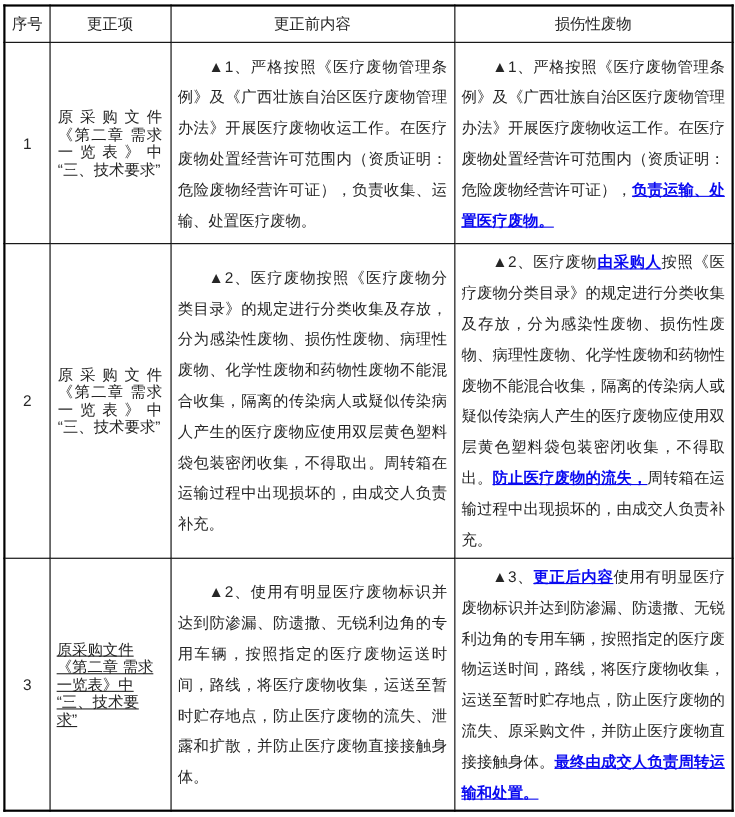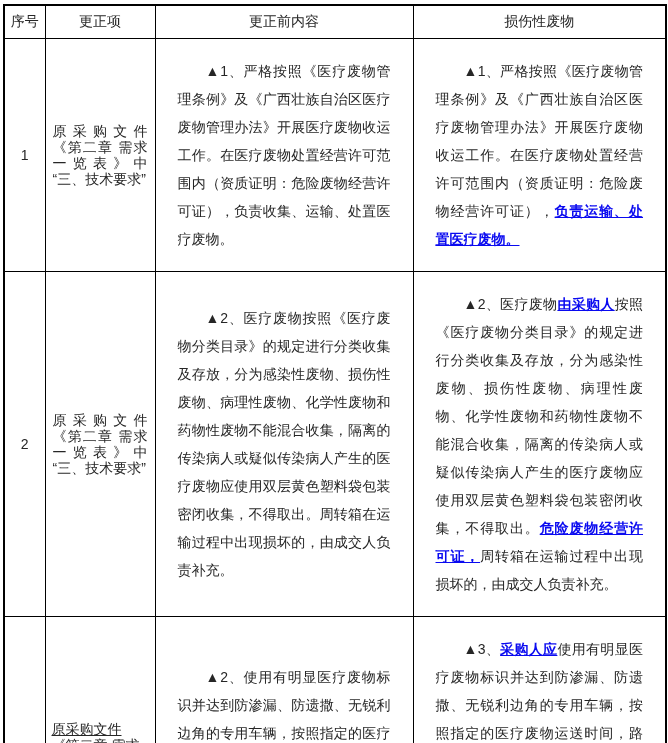--- a/index.html
+++ b/index.html
@@ -52,21 +52,21 @@
     text-align:left;
     padding:4px 6px;
     text-decoration:underline;
   }
   td.cell-content{
     padding:2px 6px;
     line-height:28px;
     text-align:justify;
   }
   p.para{
-    margin:16px;
+    margin:0;
     text-indent:28px;
   }
   .seg-highlight{
     color:var(--hl);
     font-weight:bold;
     text-decoration:underline;
   }
 </style>
 </head>
 <body>
@@ -98,32 +98,32 @@
           <p class="para"><span>▲1、严格按照《医疗废物管理条例》及《广西壮族自治区医疗废物管理办法》开展医疗废物收运工作。在医疗废物处置经营许可范围内（资质证明：危险废物经营许可证），</span><span class="seg-highlight">负责运输、处置医疗废物。</span></p>
         </td>
       </tr>
       <tr class="row-2">
         <td class="cell-index">2</td>
         <td class="cell-item">原采购文件《第二章 需求一览表》中 “三、技术要求”</td>
         <td class="cell-content">
           <p class="para"><span>▲2、医疗废物按照《医疗废物分类目录》的规定进行分类收集及存放，分为感染性废物、损伤性废物、病理性废物、化学性废物和药物性废物不能混合收集，隔离的传染病人或疑似传染病人产生的医疗废物应使用双层黄色塑料袋包装密闭收集，不得取出。周转箱在运输过程中出现损坏的，由成交人负责补充。</span></p>
         </td>
         <td class="cell-content">
-          <p class="para"><span>▲2、医疗废物</span><span class="seg-highlight">由采购人</span><span>按照《医疗废物分类目录》的规定进行分类收集及存放，分为感染性废物、损伤性废物、病理性废物、化学性废物和药物性废物不能混合收集，隔离的传染病人或疑似传染病人产生的医疗废物应使用双层黄色塑料袋包装密闭收集，不得取出。</span><span class="seg-highlight">危险废物经营许可证，</span><span>周转箱在运输过程中出现损坏的，由成交人负责补充。</span></p>
+          <p class="para"><span>▲2、医疗废物</span><span class="seg-highlight">由采购人</span><span>按照《医疗废物分类目录》的规定进行分类收集及存放，分为感染性废物、损伤性废物、病理性废物、化学性废物和药物性废物不能混合收集，隔离的传染病人或疑似传染病人产生的医疗废物应使用双层黄色塑料袋包装密闭收集，不得取出。</span><span class="seg-highlight">防止医疗废物的流失，</span><span>周转箱在运输过程中出现损坏的，由成交人负责补充。</span></p>
         </td>
       </tr>
       <tr class="row-3">
         <td class="cell-index">3</td>
         <td class="cell-item prelines">原采购文件
 《第二章 需求
 一览表》中
 “三、技术要
 求”</td>
         <td class="cell-content">
           <p class="para"><span>▲2、使用有明显医疗废物标识并达到防渗漏、防遗撒、无锐利边角的专用车辆，按照指定的医疗废物运送时间，路线，将医疗废物收集，运送至暂时贮存地点，防止医疗废物的流失、泄露和扩散，并防止医疗废物直接接触身体。</span></p>
         </td>
         <td class="cell-content">
-          <p class="para"><span>▲3、</span><span class="seg-highlight">采购人应</span><span>使用有明显医疗废物标识并达到防渗漏、防遗撒、无锐利边角的专用车辆，按照指定的医疗废物运送时间，路线，将医疗废物收集，运送至暂时贮存地点，防止医疗废物的流失、原采购文件，并防止医疗废物直接接触身体。</span><span class="seg-highlight">最终由成交人负责周转运输和处置。</span></p>
+          <p class="para"><span>▲3、</span><span class="seg-highlight">更正后内容</span><span>使用有明显医疗废物标识并达到防渗漏、防遗撒、无锐利边角的专用车辆，按照指定的医疗废物运送时间，路线，将医疗废物收集，运送至暂时贮存地点，防止医疗废物的流失、原采购文件，并防止医疗废物直接接触身体。</span><span class="seg-highlight">最终由成交人负责周转运输和处置。</span></p>
         </td>
       </tr>
     </tbody>
   </table>
 </div>
 
 </body></html>

